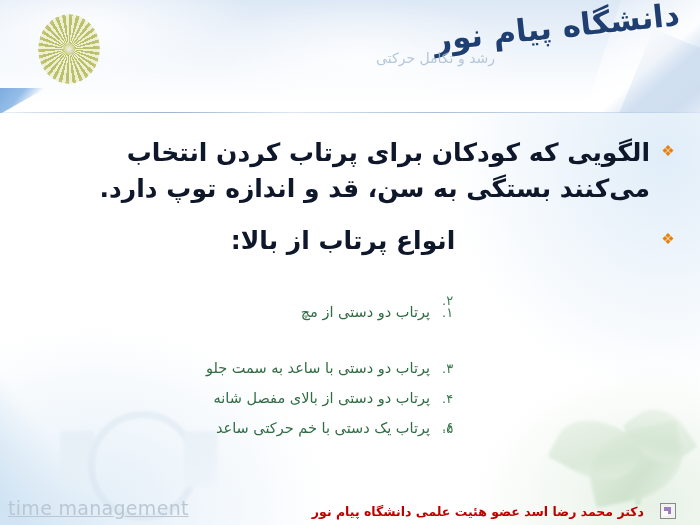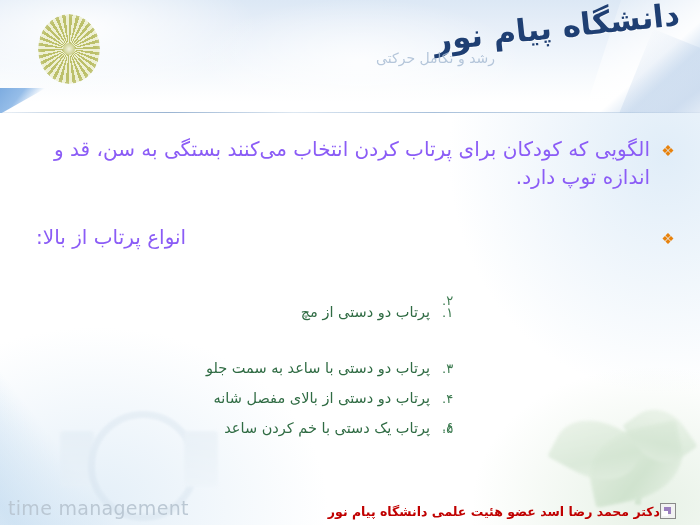--- a/index.html
+++ b/index.html
@@ -279,31 +279,31 @@
     flex: 0 0 auto;
     width: 16px;
     margin-top: 9px;
     color: #e8820c;
     font-size: 15px;
     line-height: 1;
     text-align: center;
   }
   .bullet-text {
     flex: 1 1 auto;
-    color: #8b5cf6;
-    font-size: 20px;
+    color: #0f172a;
+    font-size: 25px;
     line-height: 1.42;
     text-align: right;
     direction: rtl;
-    font-weight: 400;
+    font-weight: 700;
   }
 
   #bullet-1 { top: 22px; }
   #bullet-2 { top: 110px; }
-  #bullet-2 .bullet-text { text-align: left; }
+  #bullet-2 .bullet-text { text-align: center; }
 
   
   .num-list {
     position: absolute;
     right: 24px;
     top: 152px;
     width: 620px;
     direction: rtl;
   }
   .num-item {
@@ -339,21 +339,21 @@
   #num-6 { position:absolute; right: 208px; top: 154px; }
 
   
   .footer-note {
     position: absolute;
     right: 24px;
     bottom: 6px;
     display: flex;
     flex-direction: row;
     align-items: center;
-    gap: 0;
+    gap: 16px;
     direction: rtl;
   }
   .footer-icon {
     flex: 0 0 auto;
     width: 14px; height: 14px;
     border: 1px solid #8a8a8a;
     background: #f2f2f2;
     position: relative;
   }
   .footer-icon::before {
@@ -381,20 +381,21 @@
   .time-mgmt {
     position: absolute;
     left: 8px;
     bottom: 6px;
     color: #b9c6d2;
     font-size: 19px;
     letter-spacing: .3px;
     font-family: "DejaVu Sans", "Liberation Sans", sans-serif;
     direction: ltr;
     opacity: .95;
+    text-decoration: underline;
   }
 </style>
 </head>
 <body>
 
 <div id="slide">
 
   <div class="header-band">
     <div class="glow-left"></div>
     <div class="glow-mid"></div>
@@ -463,21 +464,21 @@
         <span class="label">پرتاب دو دستی با ساعد به سمت جلو</span>
       </div>
 
       <div class="num-item" id="num-4">
         <span class="num">۴.</span>
         <span class="label">پرتاب دو دستی از بالای مفصل شانه</span>
       </div>
 
       <div class="num-item" id="num-5">
         <span class="num">۵.</span>
-        <span class="label">پرتاب یک دستی با خم کردن ساعد</span>
+        <span class="label">پرتاب یک دستی با خم حرکتی ساعد</span>
       </div>
 
       <div class="num-item" id="num-6">
         <span class="num">۶.</span>
       </div>
 
     </div>
 
     <div class="footer-note">
       <span class="footer-icon"></span>

